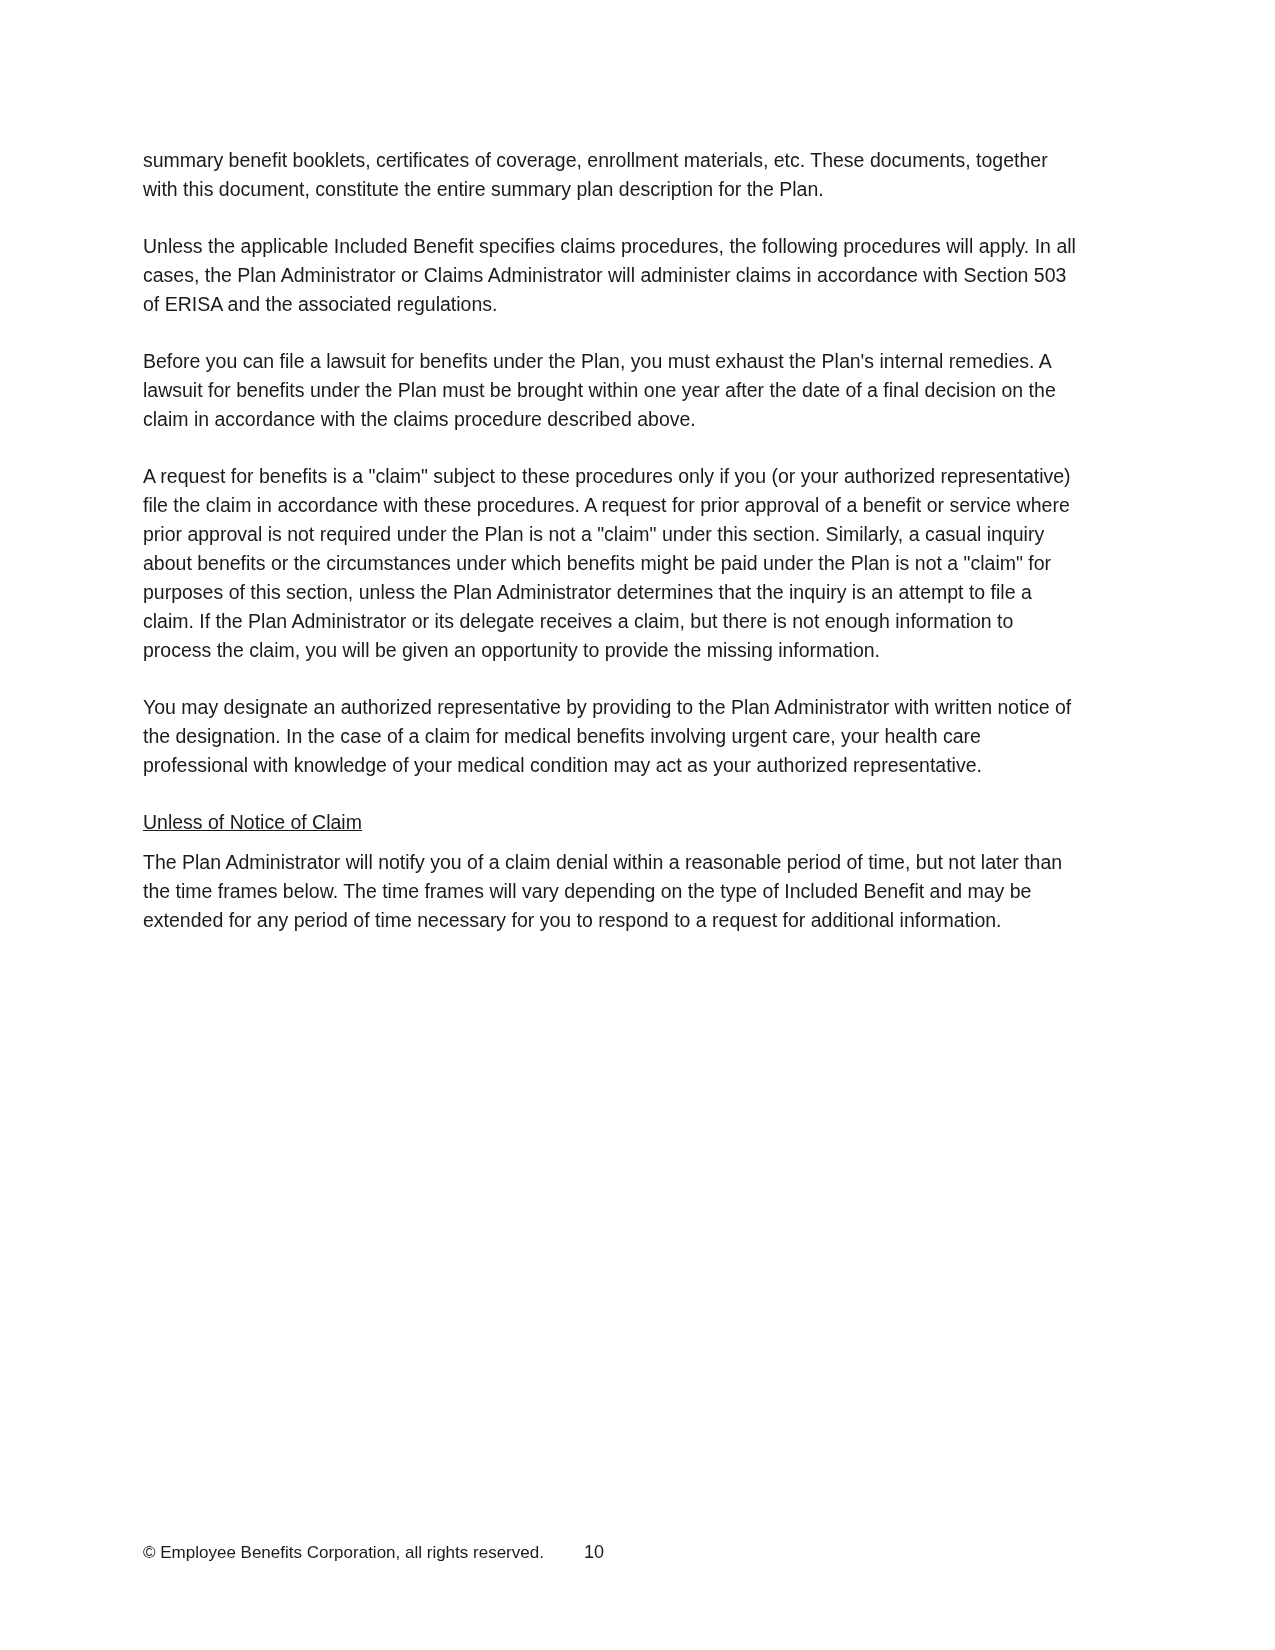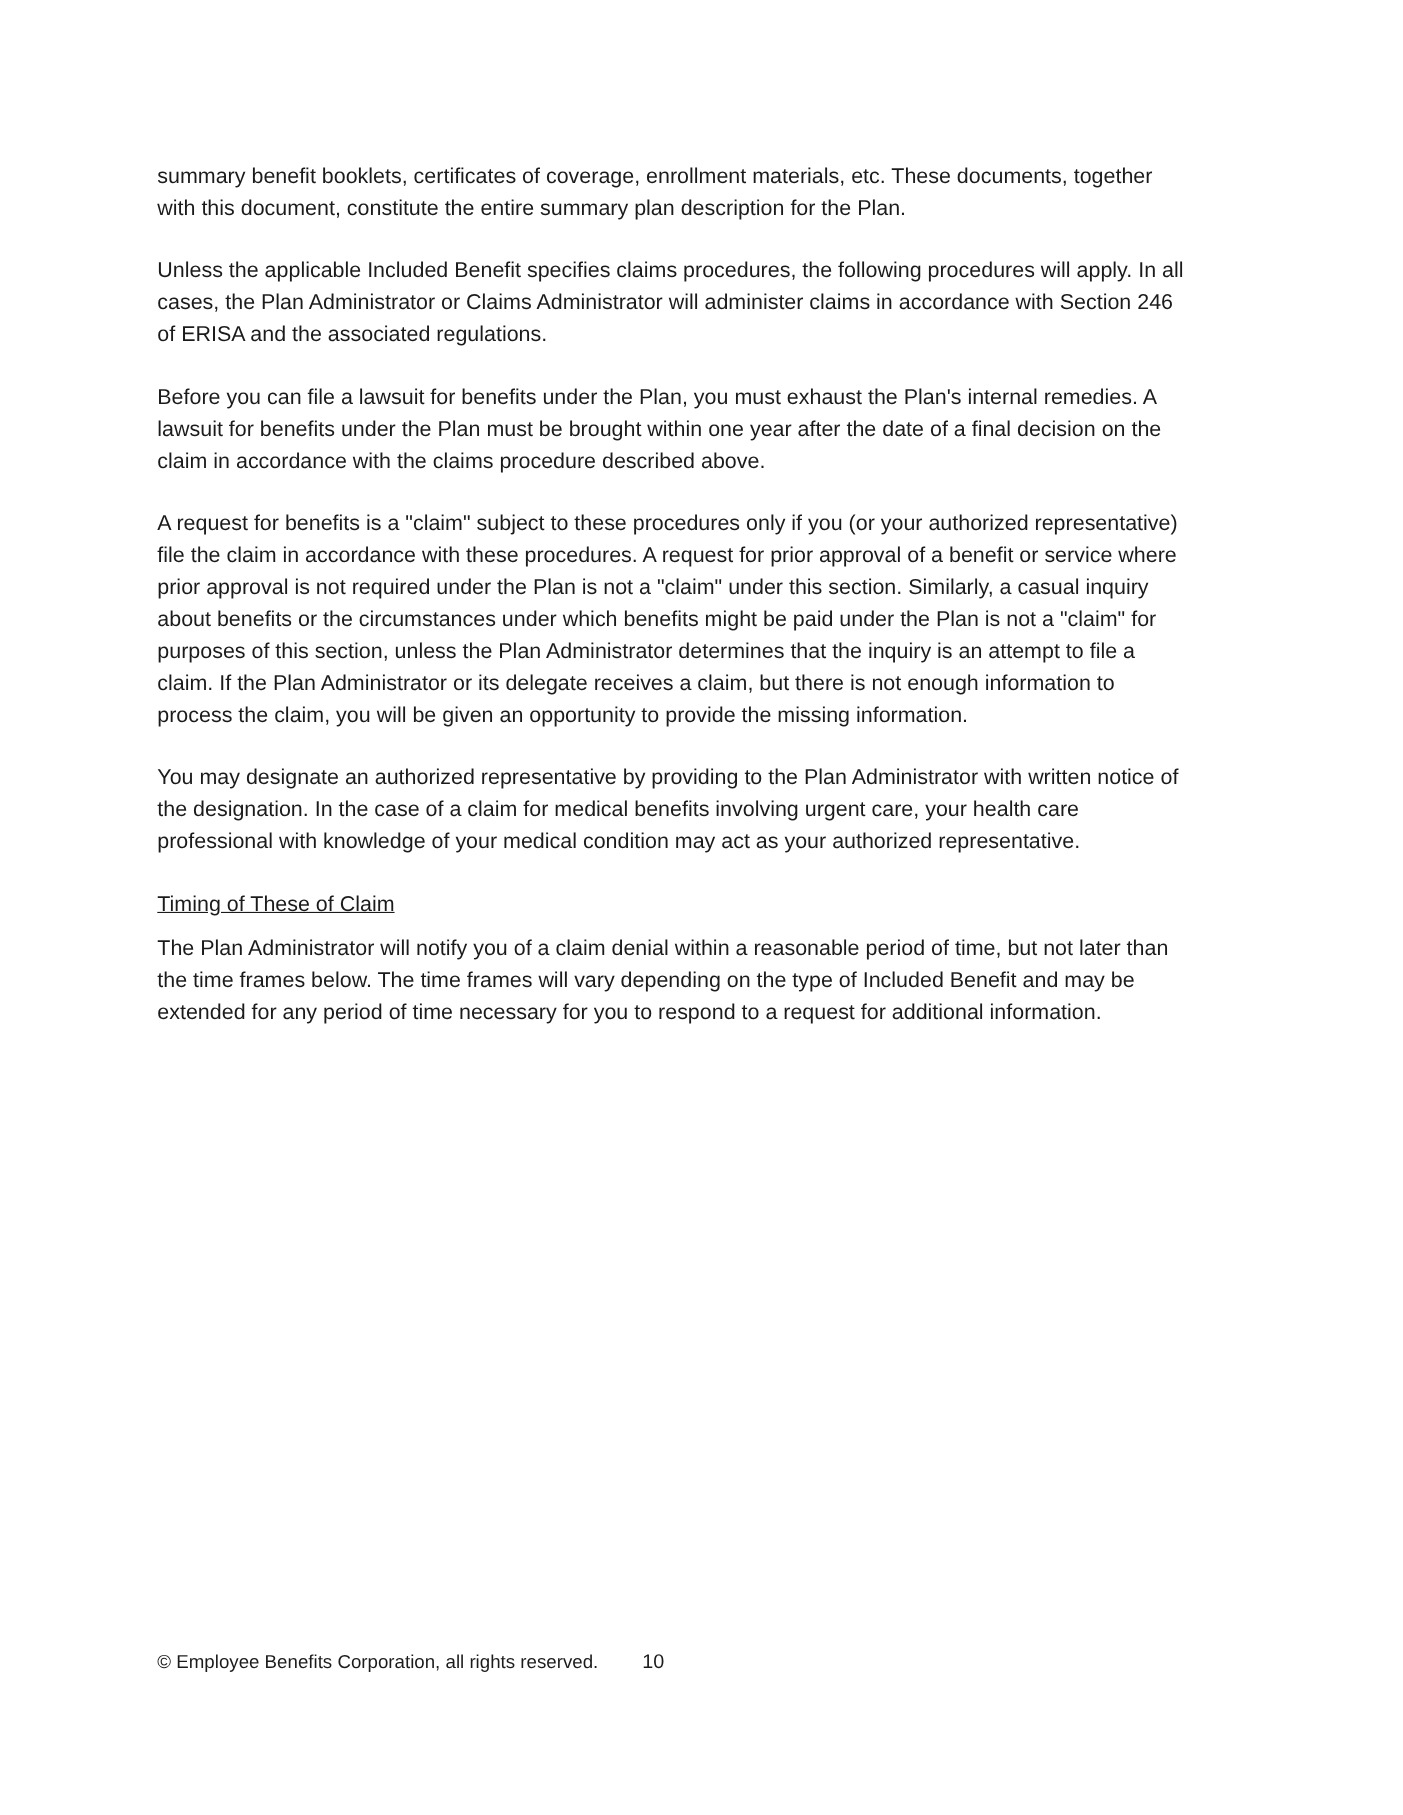--- a/index.html
+++ b/index.html
@@ -39,21 +39,21 @@
     line-height: 29px;
     font-weight: normal;
     text-decoration: underline;
     margin: 0 0 11px 0;
   }
   .sub-heading.spaced {
     margin-top: 0;
   }
   .footer {
     position: absolute;
-    top: 1498px;
+    top: 1540px;
     left: 143px;
     font-size: 17px;
     line-height: 24px;
     color: #1b1b1b;
     white-space: nowrap;
   }
   .footer .page-number {
     display: inline-block;
     margin-left: 40px;
     font-size: 18px;
@@ -62,30 +62,30 @@
 </head>
 <body>
 
 <div class="page">
   <div class="content">
 
     <p class="para">summary benefit booklets, certificates of coverage, enrollment materials, etc. These documents, together with this document, constitute the entire summary plan description for the Plan.</p>
 
 
 
-    <p class="para">Unless the applicable Included Benefit specifies claims procedures, the following procedures will apply. In all cases, the Plan Administrator or Claims Administrator will administer claims in accordance with Section 246 of ERISA and the associated regulations.</p>
+    <p class="para">Unless the applicable Included Benefit specifies claims procedures, the following procedures will apply. In all cases, the Plan Administrator or Claims Administrator will administer claims in accordance with Section 503 of ERISA and the associated regulations.</p>
 
 
     <p class="para">Before you can file a lawsuit for benefits under the Plan, you must exhaust the Plan's internal remedies. A lawsuit for benefits under the Plan must be brought within one year after the date of a final decision on the claim in accordance with the claims procedure described above.</p>
 
     <p class="para">A request for benefits is a "claim" subject to these procedures only if you (or your authorized representative) file the claim in accordance with these procedures. A request for prior approval of a benefit or service where prior approval is not required under the Plan is not a "claim" under this section. Similarly, a casual inquiry about benefits or the circumstances under which benefits might be paid under the Plan is not a "claim" for purposes of this section, unless the Plan Administrator determines that the inquiry is an attempt to file a claim. If the Plan Administrator or its delegate receives a claim, but there is not enough information to process the claim, you will be given an opportunity to provide the missing information.</p>
 
     <p class="para">You may designate an authorized representative by providing to the Plan Administrator with written notice of the designation. In the case of a claim for medical benefits involving urgent care, your health care professional with knowledge of your medical condition may act as your authorized representative.</p>
 
-    <h2 class="sub-heading spaced">Timing of These of Claim</h2>
+    <h2 class="sub-heading spaced">Unless of Notice of Claim</h2>
 
     <p class="para">The Plan Administrator will notify you of a claim denial within a reasonable period of time, but not later than the time frames below. The time frames will vary depending on the type of Included Benefit and may be extended for any period of time necessary for you to respond to a request for additional information.</p>
 
   </div>
 
   <div class="footer">
     <span>© Employee Benefits Corporation, all rights reserved.</span><span class="page-number">10</span>
   </div>
 </div>
 

